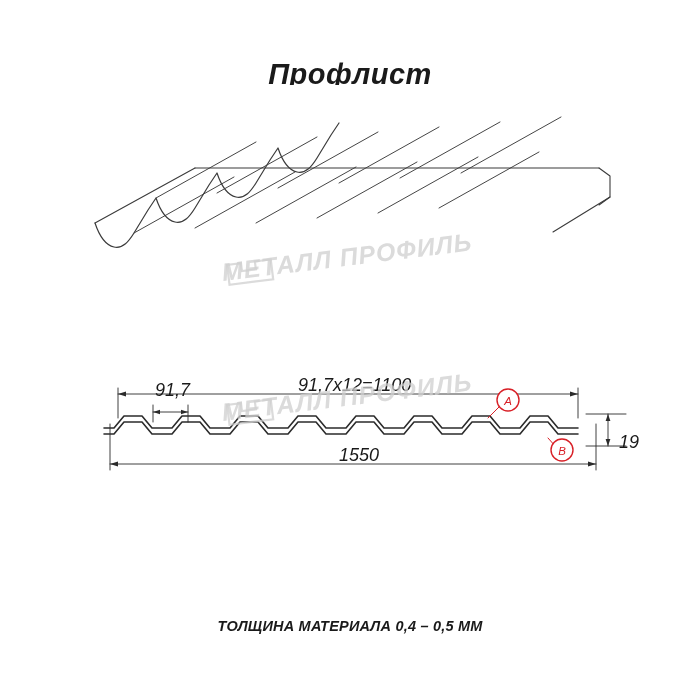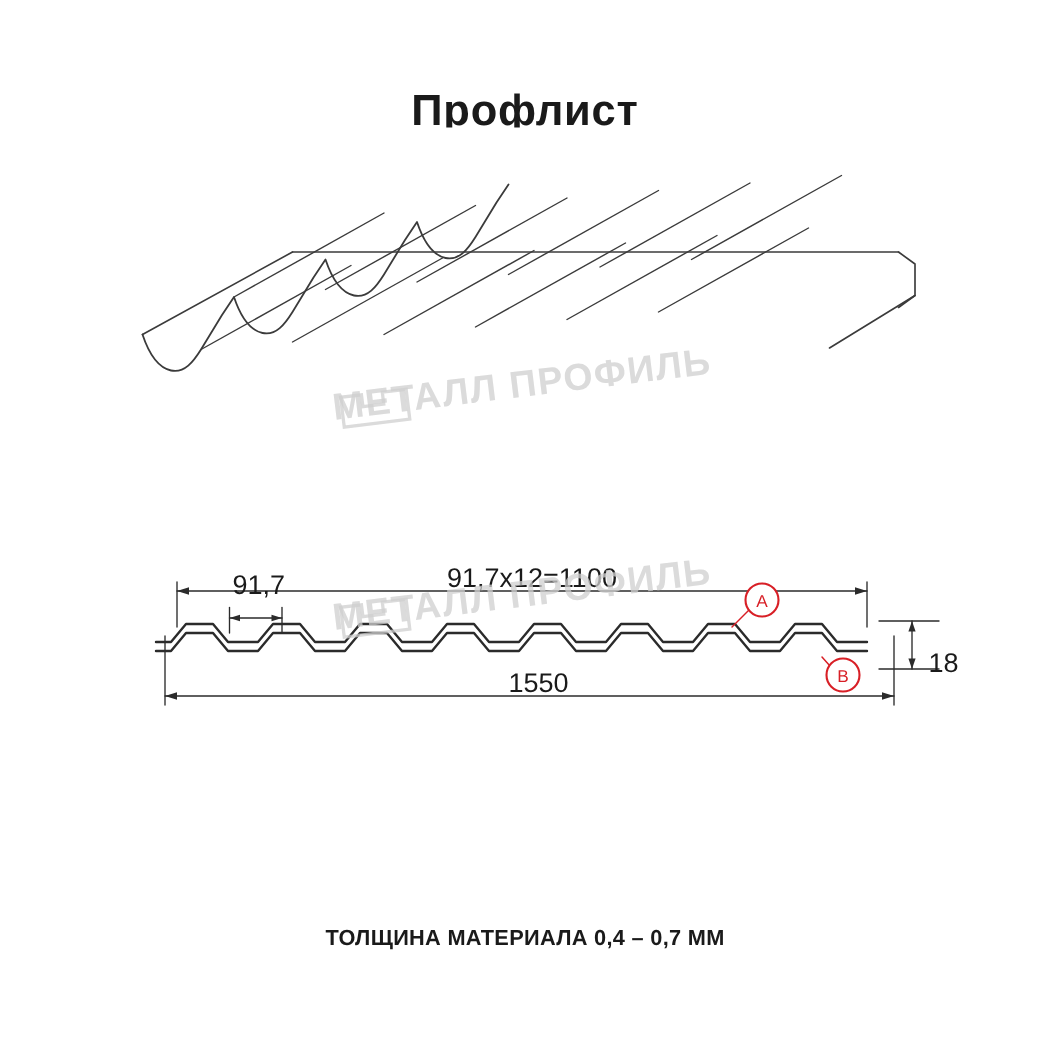--- a/index.html
+++ b/index.html
@@ -11,20 +11,21 @@
     width: 700px;
     height: 700px;
     position: relative;
     font-family: "Liberation Sans", sans-serif;
     color: #1a1a1a;
     overflow: hidden;
   }
   .page {
     position: absolute;
     inset: 0;
+    font-style: italic;
   }
   .title {
     position: absolute;
     top: 58px;
     left: 0;
     width: 700px;
     text-align: center;
     font-size: 29px;
     font-weight: bold;
     letter-spacing: 0.5px;
@@ -569,23 +570,23 @@
     </g>
     <g>
       <circle cx="562" cy="450" r="11" fill="#ffffff" stroke="#d81f26" stroke-width="1.4"></circle>
       <text x="562" y="454.5" text-anchor="middle" font-family="Liberation Sans, sans-serif" font-size="11.5" fill="#d81f26">B</text>
     </g>
   </svg>
 
   <div class="dim-text" style="top:375px; left:298px;">91,7х12=1100</div>
   <div class="dim-text" style="top:380px; left:155px;">91,7</div>
   <div class="dim-text" style="top:445px; left:339px;">1550</div>
-  <div class="dim-text" style="top:432px; left:619px;">18</div>
+  <div class="dim-text" style="top:432px; left:619px;">19</div>
 
   <svg class="wm-logo" style="top:392px; left:222px;" width="58" height="38" viewBox="0 0 58 38">
     <g transform="rotate(-7 29 19)" fill="none" stroke="#cfcfcf" stroke-width="2.2">
       <path d="M6 30 L6 10 L20 10 L20 18 L34 18 L34 10 L50 10 L50 30 Z"></path>
     </g>
   </svg>
   <div class="wm wm2">МЕТАЛЛ ПРОФИЛЬ</div>
 
-  <div class="footnote">ТОЛЩИНА МАТЕРИАЛА 0,4 – 0,7 ММ</div>
+  <div class="footnote">ТОЛЩИНА МАТЕРИАЛА 0,4 – 0,5 ММ</div>
 </div>
 
 </body></html>

